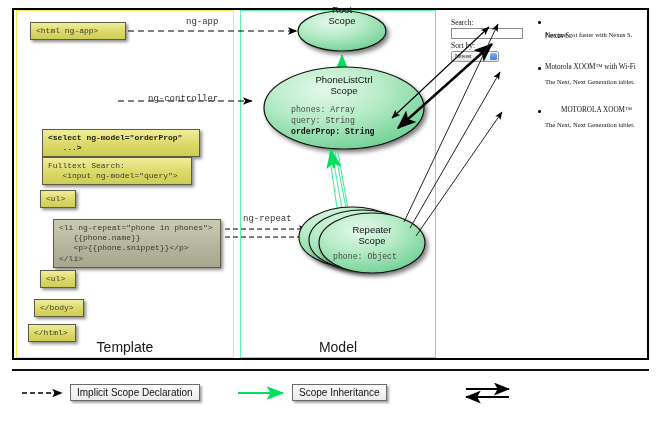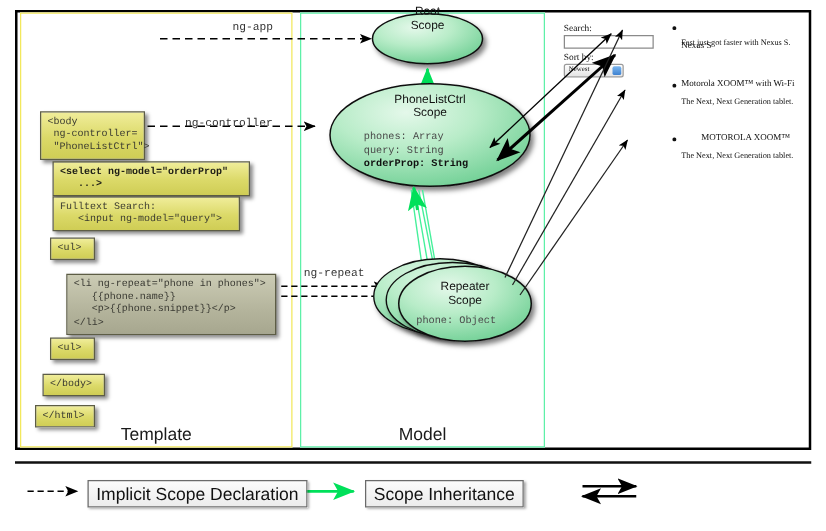--- a/index.html
+++ b/index.html
@@ -108,40 +108,38 @@
   }
 
   
   .legend-div{position:absolute;left:12px;top:369px;width:637px;height:2px;background:#111;}
   .legend{position:absolute;left:0;top:378px;width:661px;height:40px;}
   .lg-box{
     position:absolute;box-sizing:border-box;
     background:linear-gradient(180deg,#fbfbfb 0%,#ececec 100%);
     border:1.2px solid #6a6a6a;
     font-family:"Liberation Sans", sans-serif;
-    font-size:14px;color:#111;
+    font-size:10px;color:#111;
     padding:2px 6px;white-space:nowrap;
     box-shadow:1.5px 1.5px 2px rgba(0,0,0,0.35);
   }
 </style>
 </head>
 <body>
 
 <div id="root">
 
   <div class="frame"></div>
 
   <div class="panel panel-template">
     <div class="panel-label">Template</div>
   </div>
 
-
-  <div class="codebox" style="left:32px;top:89px;width:84px;">&lt;body
- ng-controller=
- "PhoneListCtrl"&gt;</div>
+  <div class="codebox" style="left:30px;top:22px;width:96px;">&lt;html ng-app&gt;</div>
+
 
   <div class="codebox bold" style="left:42px;top:129px;width:158px;">&lt;select ng-model="orderProp"
    ...&gt;</div>
 
   <div class="codebox" style="left:42px;top:157px;width:150px;">Fulltext Search:
    &lt;input ng-model="query"&gt;</div>
 
   <div class="codebox" style="left:40px;top:190px;width:36px;">&lt;ul&gt;</div>
 
   <div class="codebox grey" style="left:53px;top:219px;width:168px;">&lt;li ng-repeat="phone in phones"&gt;

